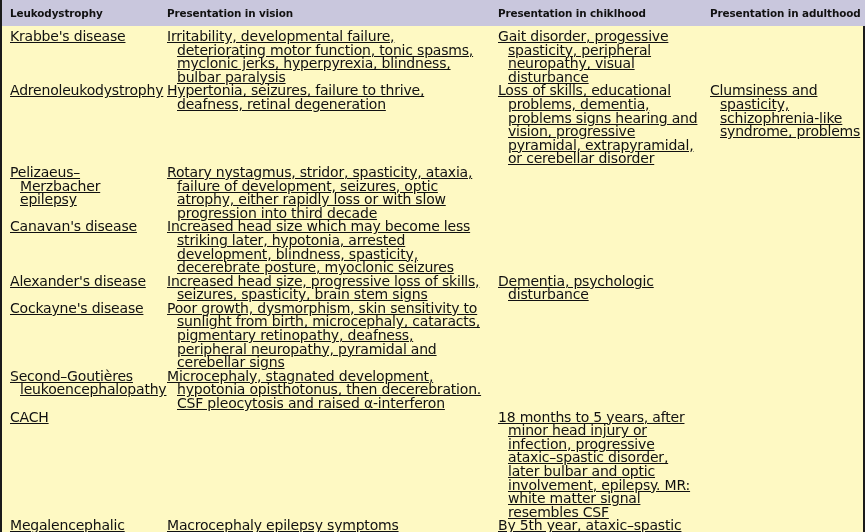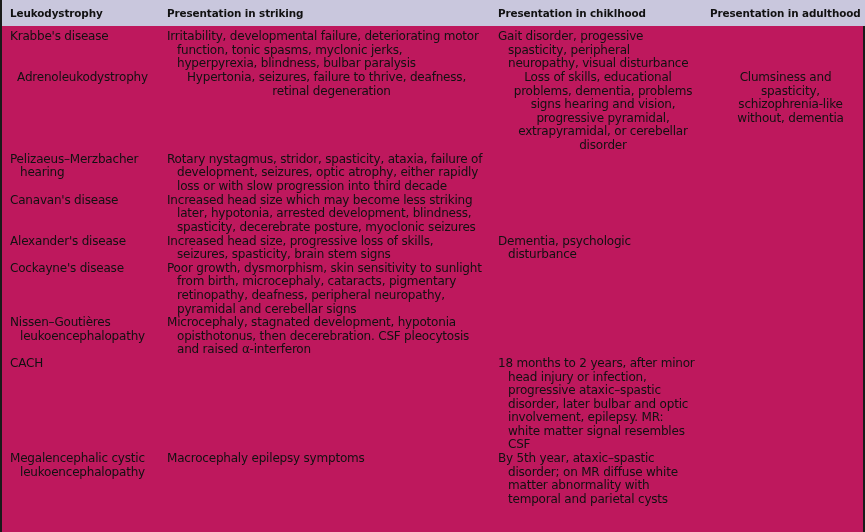--- a/index.html
+++ b/index.html
@@ -1,77 +1,77 @@
 <!DOCTYPE html>
 <html><head>
 <meta charset="utf-8">
 <style>
   html, body { margin:0; padding:0; }
   body { width:865px; height:532px; overflow:hidden; background:#e1dfef; font-family:"DejaVu Sans", sans-serif; color:#111; }
-  .frame { position:relative; width:863px; height:532px; border-left:2px solid #1a1a1a; border-right:2px solid #1a1a1a; box-sizing:border-box; width:865px; background:#be185d; }
+  .frame { position:relative; width:863px; height:532px; border-left:2px solid #1a1a1a; border-right:2px solid #1a1a1a; box-sizing:border-box; width:865px; background:#fef9c3; }
   table { border-collapse:collapse; width:100%; table-layout:fixed; }
   col.c1 { width:157px; } col.c2 { width:331px; } col.c3 { width:212px; } col.c4 { width:163px; }
   thead tr { background:#c9c7dd; height:26px; }
   th { text-align:left; font-weight:bold; font-size:10.4px; padding:4px 0 5px 8px; letter-spacing:-0.1px; }
   th:first-child { padding-left:8px; }
-  td { vertical-align:top; font-size:12px; line-height:13.6px; padding:0 4px 0 8px; letter-spacing:-0.2px; }
+  td { vertical-align:top; font-size:14px; line-height:13.6px; padding:0 4px 0 8px; letter-spacing:-0.2px;text-decoration:underline; }
   td .cell { display:block; padding-left:10px; text-indent:-10px; }
   tbody tr:first-child td { padding-top:4px; }
 </style>
 </head>
 <body>
 
 <div class="frame">
 <table>
   <colgroup>
         <col class="c1">
         <col class="c2">
         <col class="c3">
         <col class="c4">
       </colgroup>
   <thead>
     <tr>
       <th>Leukodystrophy</th>
-      <th>Presentation in striking</th>
+      <th>Presentation in vision</th>
       <th>Presentation in chiklhood</th>
       <th>Presentation in adulthood</th>
     </tr>
   </thead>
   <tbody id="tbody">
         <tr style="height: 45px;">
           <td>
             <span class="cell">Krabbe's disease</span>
           </td>
           <td>
             <span class="cell">Irritability, developmental failure, deteriorating motor function, tonic spasms, myclonic jerks, hyperpyrexia, blindness, bulbar paralysis</span>
           </td>
           <td>
             <span class="cell">Gait disorder, progessive spasticity, peripheral neuropathy, visual disturbance</span>
           </td>
           <td>
             <span class="cell"></span>
           </td>
         </tr>
-        <tr style="height: 53px; text-align: center;">
+        <tr style="height: 53px;">
           <td>
             <span class="cell">Adrenoleukodystrophy</span>
           </td>
           <td>
             <span class="cell">Hypertonia, seizures, failure to thrive, deafness, retinal degeneration</span>
           </td>
           <td>
             <span class="cell">Loss of skills, educational problems, dementia, problems signs hearing and vision, progressive pyramidal, extrapyramidal, or cerebellar disorder</span>
           </td>
           <td>
-            <span class="cell">Clumsiness and spasticity, schizophrenia-like without, dementia</span>
+            <span class="cell">Clumsiness and spasticity, schizophrenia-like syndrome, problems</span>
           </td>
         </tr>
         <tr style="height: 41px;">
           <td>
-            <span class="cell">Pelizaeus–Merzbacher hearing</span>
+            <span class="cell">Pelizaeus–Merzbacher epilepsy</span>
           </td>
           <td>
             <span class="cell">Rotary nystagmus, stridor, spasticity, ataxia, failure of development, seizures, optic atrophy, either rapidly loss or with slow progression into third decade</span>
           </td>
           <td>
             <span class="cell"></span>
           </td>
           <td>
             <span class="cell"></span>
           </td>
@@ -113,41 +113,41 @@
           </td>
           <td>
             <span class="cell"></span>
           </td>
           <td>
             <span class="cell"></span>
           </td>
         </tr>
         <tr style="height: 27px;">
           <td>
-            <span class="cell">Nissen–Goutières leukoencephalopathy</span>
+            <span class="cell">Second–Goutières leukoencephalopathy</span>
           </td>
           <td>
             <span class="cell">Microcephaly, stagnated development, hypotonia opisthotonus, then decerebration. CSF pleocytosis and raised α-interferon</span>
           </td>
           <td>
             <span class="cell"></span>
           </td>
           <td>
             <span class="cell"></span>
           </td>
         </tr>
         <tr style="height: 68px;">
           <td>
             <span class="cell">CACH</span>
           </td>
           <td>
             <span class="cell"></span>
           </td>
           <td>
-            <span class="cell">18 months to 2 years, after minor head injury or infection, progressive ataxic–spastic disorder, later bulbar and optic involvement, epilepsy. MR: white matter signal resembles CSF</span>
+            <span class="cell">18 months to 5 years, after minor head injury or infection, progressive ataxic–spastic disorder, later bulbar and optic involvement, epilepsy. MR: white matter signal resembles CSF</span>
           </td>
           <td>
             <span class="cell"></span>
           </td>
         </tr>
         <tr style="height: 41px;">
           <td>
             <span class="cell">Megalencephalic cystic leukoencephalopathy</span>
           </td>
           <td>

